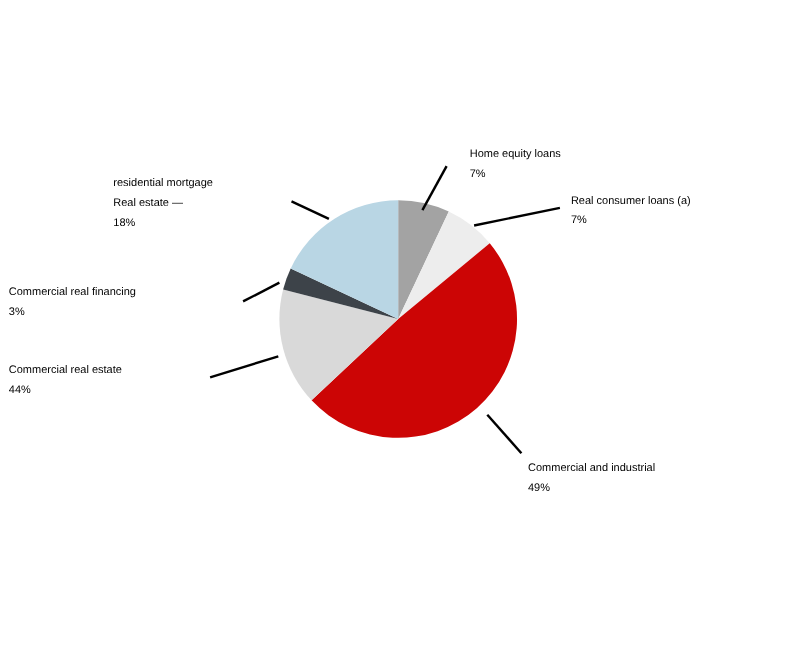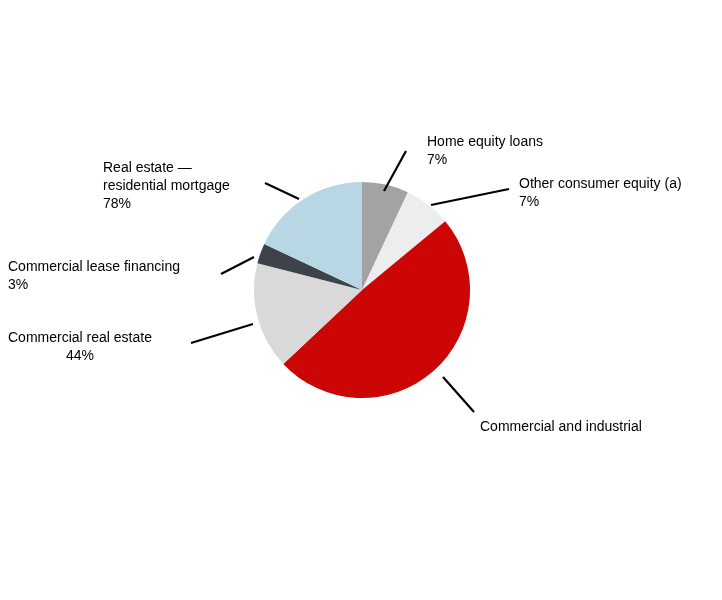--- a/index.html
+++ b/index.html
@@ -25,33 +25,33 @@
   svg.pie-svg {
     position: absolute;
     left: 0;
     top: 0;
     width: 722px;
     height: 600px;
     display: block;
   }
   .callout {
     position: absolute;
-    font-size: 14px;
+    font-size: 10px;
     line-height: 18px;
     color: #000000;
     white-space: nowrap;
   }
   .callout .cat { display: block; }
   .callout .pct { display: block; }
   
   #label-home-equity   { left: 427px; top: 132px; }
   #label-other-consumer{ left: 519px; top: 174px; }
   #label-residential   { left: 103px; top: 158px; }
   #label-lease         { left: 8px;   top: 257px; }
-  #label-cre           { left: 8px;   top: 328px; text-align: center; }
+  #label-cre           { left: 8px;   top: 328px; }
   #label-ci            { left: 480px; top: 396px; margin-top: 21px; }
 </style>
 </head>
 <body>
 
 <div id="chart-root">
 
   <svg class="pie-svg" viewBox="0 0 722 600">
     <g>
 
@@ -77,37 +77,38 @@
       <line x1="443" y1="377" x2="474" y2="412"></line>
     </g>
   </svg>
 
   <div class="callout" id="label-home-equity">
     <span class="cat">Home equity loans</span>
     <span class="pct">7%</span>
   </div>
 
   <div class="callout" id="label-other-consumer">
-    <span class="cat">Other consumer equity (a)</span>
+    <span class="cat">Real consumer loans (a)</span>
     <span class="pct">7%</span>
   </div>
 
   <div class="callout" id="label-residential">
+    <span class="cat">residential mortgage</span>
     <span class="cat">Real estate —</span>
-    <span class="cat">residential mortgage</span>
-    <span class="pct">78%</span>
+    <span class="pct">18%</span>
   </div>
 
   <div class="callout" id="label-lease">
-    <span class="cat">Commercial lease financing</span>
+    <span class="cat">Commercial real financing</span>
     <span class="pct">3%</span>
   </div>
 
   <div class="callout" id="label-cre">
     <span class="cat">Commercial real estate</span>
     <span class="pct">44%</span>
   </div>
 
   <div class="callout" id="label-ci">
     <span class="cat">Commercial and industrial</span>
+    <span class="pct">49%</span>
   </div>
 
 </div>
 
 </body></html>

